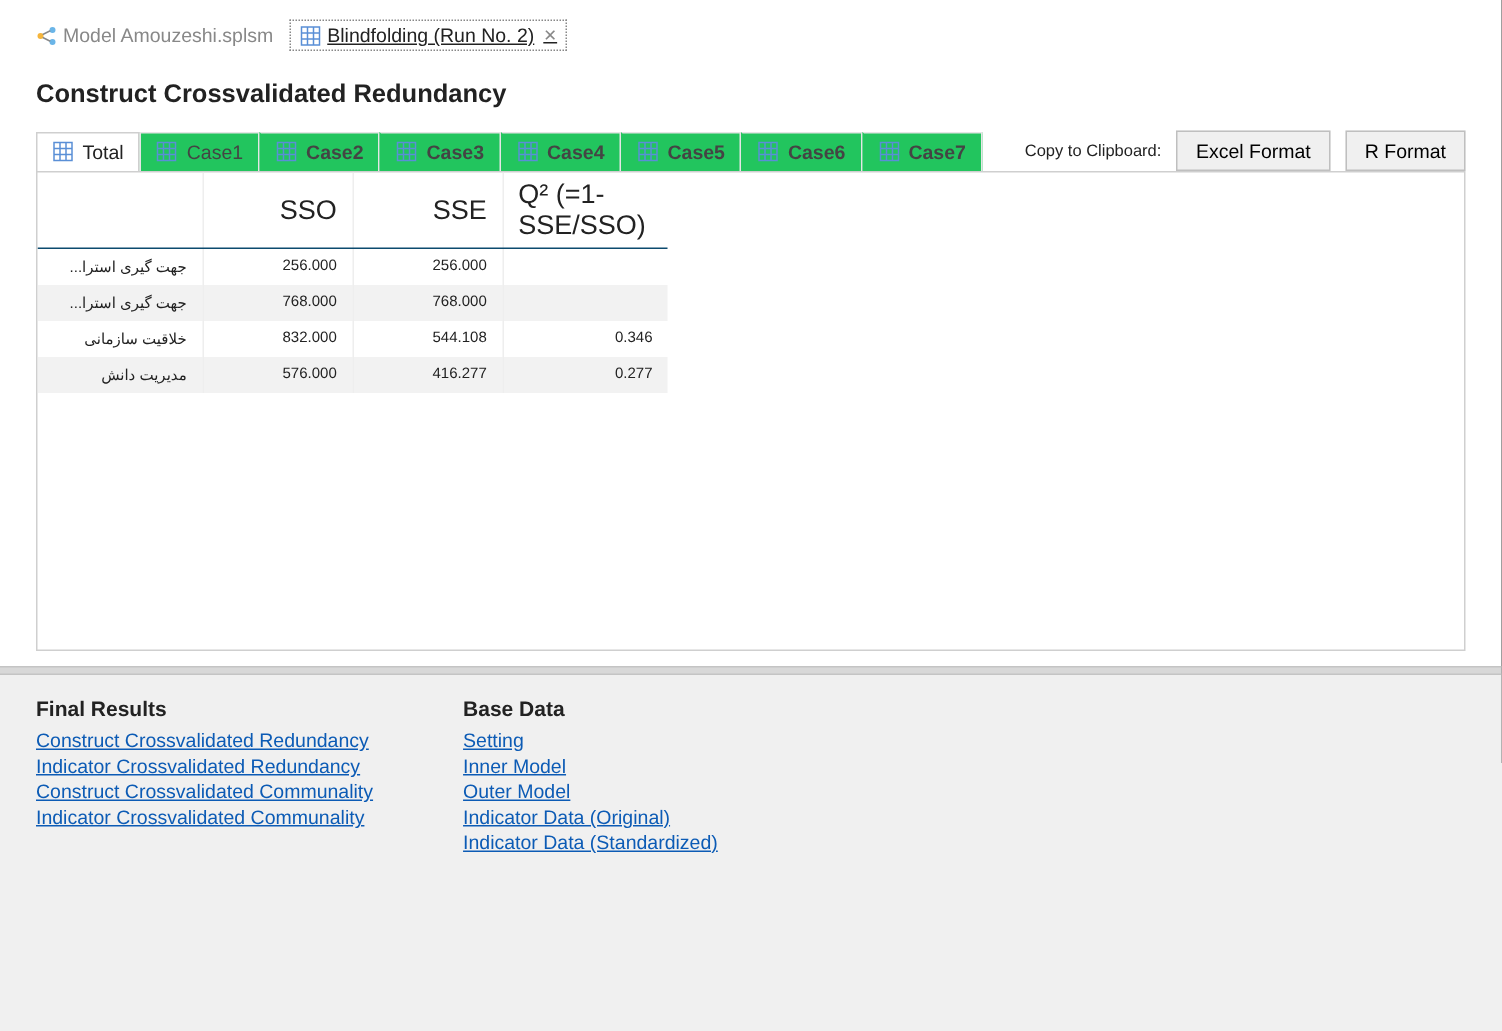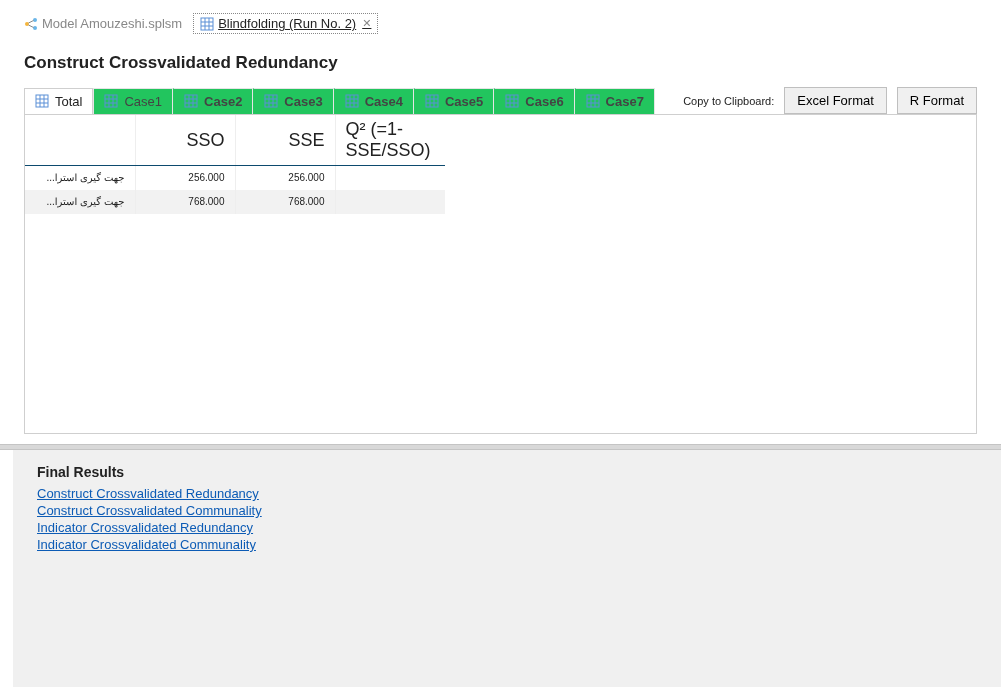--- a/index.html
+++ b/index.html
@@ -154,21 +154,20 @@
     border-bottom: 1px solid #c4c4c4;
     margin-top: 10px;
   }
 
   .bottom-panel {
     background: #f0f0f0;
     flex: 1;
     padding: 14px 24px;
     display: flex;
     gap: 60px;
-    margin-left: 13px;
   }
   .bottom-col h4 {
     font-size: 14px;
     font-weight: bold;
     margin-bottom: 6px;
   }
   .linklist {
     display: flex;
     flex-direction: column;
     gap: 2px;
@@ -338,31 +337,53 @@
           <td class="col-sso">256.000</td>
           <td class="col-sse">256.000</td>
           <td class="col-q2"></td>
         </tr>
         <tr class="alt">
           <td>جهت گیری استرا...</td>
           <td class="col-sso">768.000</td>
           <td class="col-sse">768.000</td>
           <td class="col-q2"></td>
         </tr>
+        <tr>
+          <td>خلاقیت سازمانی</td>
+          <td class="col-sso">832.000</td>
+          <td class="col-sse">544.108</td>
+          <td class="col-q2">0.346</td>
+        </tr>
+        <tr class="alt">
+          <td>مدیریت دانش</td>
+          <td class="col-sso">576.000</td>
+          <td class="col-sse">416.277</td>
+          <td class="col-q2">0.277</td>
+        </tr>
       </tbody>
     </table>
   </div>
 
   <div class="splitter"></div>
 
   <div class="bottom-panel">
     <div class="bottom-col">
       <h4>Final Results</h4>
       <div class="linklist">
         <a>Construct Crossvalidated Redundancy</a>
+        <a>Indicator Crossvalidated Redundancy</a>
         <a>Construct Crossvalidated Communality</a>
-        <a>Indicator Crossvalidated Redundancy</a>
         <a>Indicator Crossvalidated Communality</a>
       </div>
     </div>
+    <div class="bottom-col">
+      <h4>Base Data</h4>
+      <div class="linklist">
+        <a>Setting</a>
+        <a>Inner Model</a>
+        <a>Outer Model</a>
+        <a>Indicator Data (Original)</a>
+        <a>Indicator Data (Standardized)</a>
+      </div>
+    </div>
   </div>
 
 </div>
 
 </body></html>

